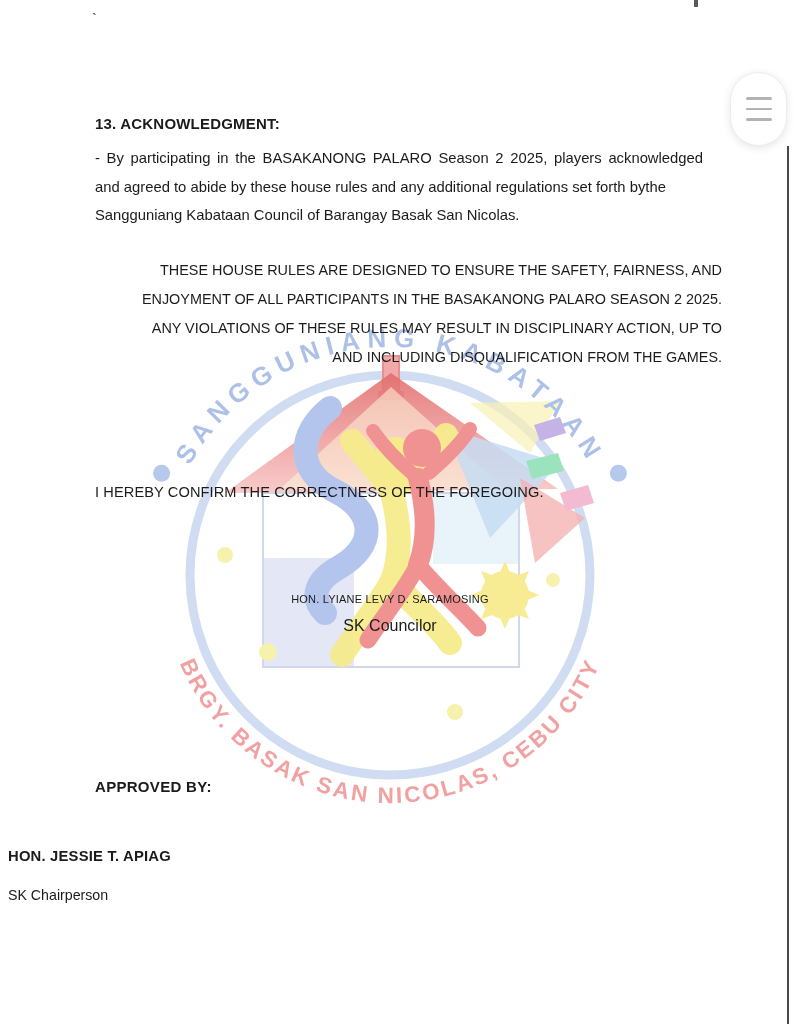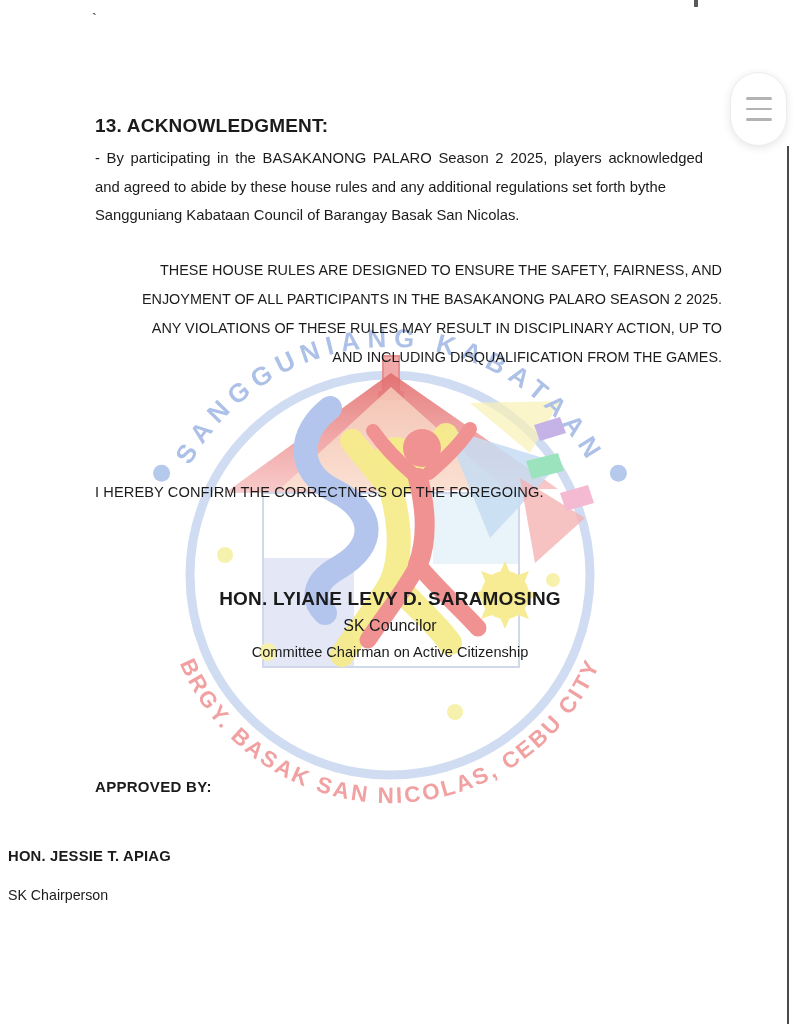--- a/index.html
+++ b/index.html
@@ -10,30 +10,30 @@
     color:#1b1b1b;
   }
   .page { position:absolute; inset:0; background:#ffffff; }
 
   
   .seal { position:absolute; left:130px; top:313px; width:520px; height:520px; opacity:.85; z-index:1; }
 
   
   .txt { position:absolute; z-index:2; }
   .stray-mark { left:92px; top:10px; font-size:15px; color:#2a2a2a; }
-  .heading { left:95px; top:115px; font-size:19px; font-weight:bold; letter-spacing:.2px; }
+  .heading { left:95px; top:115px; font-size:15px; font-weight:bold; letter-spacing:.2px; }
   .ack { left:95px; top:144px; width:608px; font-size:14.8px; }
   .ack .ln { height:28.5px; line-height:28.5px; white-space:nowrap; }
   .ack .ln-just { text-align:justify; text-align-last:justify; white-space:normal; }
   .ack .ln-flex { display:flex; justify-content:flex-start; }
   .rules { left:72px; top:256px; width:650px; text-align:center; font-size:14.4px; }
   .rules .ln { height:29px; line-height:29px; white-space:nowrap;text-align:right; }
   .confirm { left:95px; top:484px; font-size:14.6px; letter-spacing:.1px; }
   .sig1 { left:0; top:585px; width:780px; text-align:center; }
-  .sig1 .name { font-size:19px; font-weight:bold; height:28px; line-height:28px; letter-spacing:.2px; }
+  .sig1 .name { font-size:11px; font-weight:normal; height:28px; line-height:28px; letter-spacing:.2px; }
   .sig1 .title { font-size:16px; height:26px; line-height:26px; }
   .sig1 .subtitle { font-size:14.6px; height:26px; line-height:26px; }
   .approved { left:95px; top:778px; font-size:15px; font-weight:bold; letter-spacing:.3px; }
   .sig2 { left:8px; top:842px; width:784px; text-align:left; }
   .sig2 .name { font-size:14.8px; font-weight:bold; height:29px; line-height:29px; letter-spacing:.2px; }
   .sig2 .title { font-size:14.2px; height:26px; line-height:26px;margin-top:11px; }
 
   
   .menu-pill {
     position:absolute; left:730px; top:72px; width:57px; height:74px; z-index:4;
@@ -152,21 +152,20 @@
     <div class="ln">ENJOYMENT OF ALL PARTICIPANTS IN THE BASAKANONG PALARO SEASON 2 2025.</div>
     <div class="ln">ANY VIOLATIONS OF THESE RULES MAY RESULT IN DISCIPLINARY ACTION, UP TO</div>
     <div class="ln">AND INCLUDING DISQUALIFICATION FROM THE GAMES.</div>
   </div>
 
   <div class="txt confirm">I HEREBY CONFIRM THE CORRECTNESS OF THE FOREGOING.</div>
 
   <div class="txt sig1">
     <div class="name">HON. LYIANE LEVY D. SARAMOSING</div>
     <div class="title">SK Councilor</div>
-    <div class="subtitle">Committee Chairman on Active Citizenship</div>
   </div>
 
   <div class="txt approved">APPROVED BY:</div>
 
   <div class="txt sig2">
     <div class="name">HON. JESSIE T. APIAG</div>
     <div class="title">SK Chairperson</div>
   </div>
 
   <div class="edge-line"></div>

